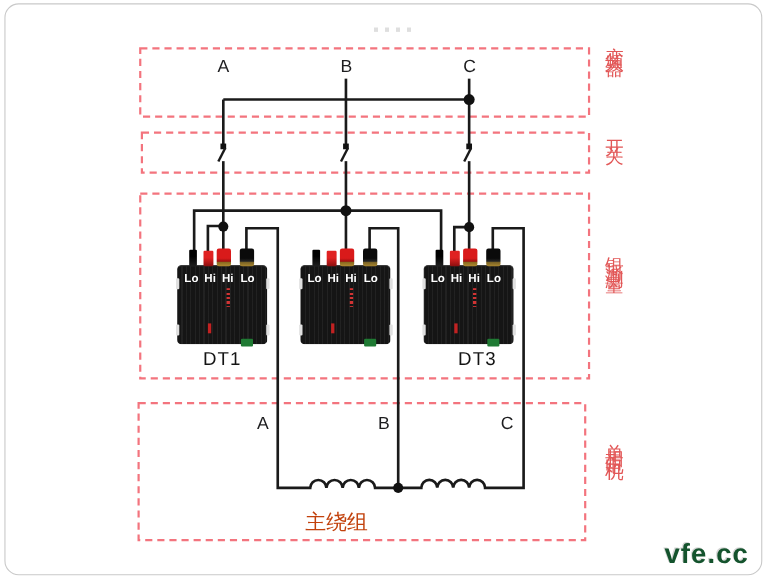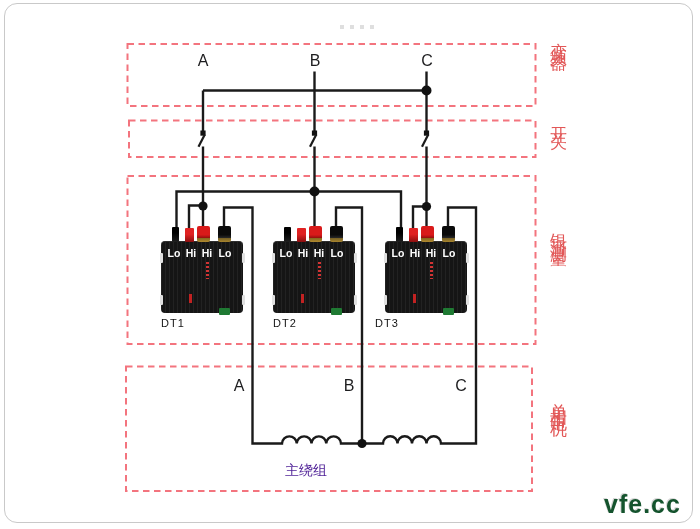--- a/index.html
+++ b/index.html
@@ -6,22 +6,22 @@
   #stage{position:relative;width:700px;height:529px;background:#fff;overflow:hidden;
          font-family:"Liberation Sans","DejaVu Sans",sans-serif;}
   .card{position:absolute;left:4px;top:3px;width:687px;height:518px;
         border:1.5px solid #c9c9c9;border-radius:13px;background:#fff;}
   svg{position:absolute;left:0;top:0;z-index:2;}
   .abs{position:absolute;z-index:4;}
 
   .phase-label{width:18px;text-align:center;font-size:16px;color:#1d1d1f;}
   .side-label{left:544px;width:28px;text-align:center;color:#e25757;font-size:17px;
               writing-mode:vertical-rl;letter-spacing:6px;line-height:28px;}
-  .dt-label{width:82px;font-size:11px;color:#141414;letter-spacing:1px;}
-  .winding-label{width:90px;text-align:center;font-size:14px;color:#4c1d95;}
+  .dt-label{width:82px;text-align:center;font-size:17px;color:#141414;letter-spacing:1px;}
+  .winding-label{width:90px;text-align:center;font-size:19px;color:#c2410c;}
 
   .device{position:absolute;top:225px;width:82px;height:88px;z-index:3;}
   .dev-body{position:absolute;left:0;top:16px;width:82px;height:71px;background:#151515;
             border-radius:4px;border-top:1px solid #2e2e2e;
             background-image:repeating-linear-gradient(90deg,rgba(255,255,255,0.055) 0 1px,rgba(0,0,0,0) 1px 4px);}
   .tlabel{position:absolute;top:5px;width:24px;text-align:center;color:#fff;
           font-size:10.5px;font-weight:bold;letter-spacing:0;}
   .tl1{left:1px}.tl2{left:18px}.tl3{left:34px}.tl4{left:52px}
   .post{position:absolute;z-index:3;}
   .post.sm-black{left:10.5px;top:2px;width:7px;height:15px;background:linear-gradient(#000 40%,#1f1f1f);border-radius:1px;}
@@ -167,22 +167,21 @@
       <div class="tab l2"></div>
       <div class="tab r1"></div>
       <div class="tab r2"></div>
       <div class="red-strip"></div>
       <div class="red-mark"></div>
       <div class="green-conn"></div>
     </div>
   </div>
 
   <div class="abs dt-label" style="left:161px;top:317px">DT1</div>
-  <div class="abs dt-label" style="left:273px;top:317px">DT2</div>
-  <div class="abs dt-label" style="left:375px;top:317px">DT3</div>
+  <div class="abs dt-label" style="left:393px;top:317px">DT3</div>
 
   <div class="abs phase-label" style="left:230px;top:377px">A</div>
   <div class="abs phase-label" style="left:340px;top:377px">B</div>
   <div class="abs phase-label" style="left:452px;top:377px">C</div>
 
   <div class="abs winding-label" style="left:261px;top:462px">主绕组</div>
 
   <div class="abs watermark">vfe.cc</div>
 </div>
 

